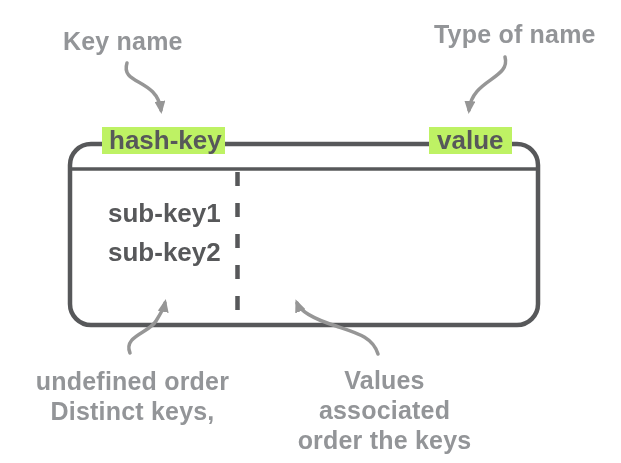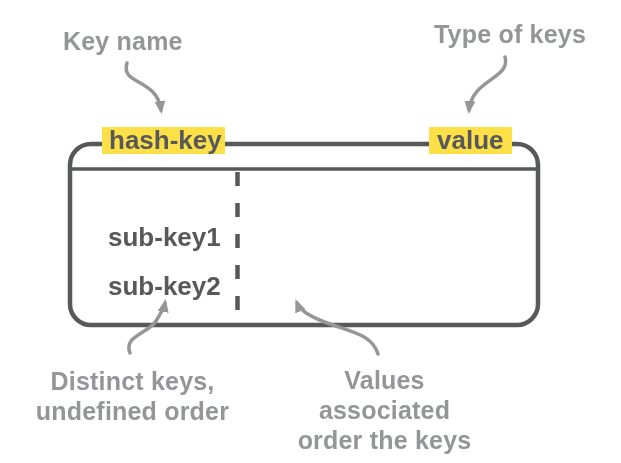--- a/index.html
+++ b/index.html
@@ -46,34 +46,34 @@
   }
   
   .dark {
     color: #57585a;
     font-size: 26px;
   }
   .toplabel {
     top: 127px;
     height: 27px;
     line-height: 27px;
-    background: #fde047;
+    background: #bef264;
   }
   .label-hashkey {
     left: 102px;
     padding: 0 3px 0 7px;
   }
   .label-hash {
     left: 429px;
     padding: 0 8px;
   }
-  .row-key   { line-height: 30px; left: 108px; margin-top: 24px; }
+  .row-key   { line-height: 30px; left: 108px; }
   .row-value { line-height: 30px; left: 235px; }
   .row-1 { top: 198px; }
-  .row-2 { top: 247px; }
+  .row-2 { top: 237px; }
 </style>
 </head>
 <body>
 
 <div class="stage">
 
   <svg class="diagram-lines" width="621" height="463" viewBox="0 0 621 463">
     <defs>
       <marker id="ah" viewBox="0 0 13 11" markerWidth="13" markerHeight="11" refX="9" refY="5.5" orient="auto" markerUnits="userSpaceOnUse">
         <path d="M0,0 L13,5.5 L0,11 Z" fill="#969696"></path>
@@ -90,25 +90,25 @@
 
     <path d="M505,57 C511,79 472,79 469,110" fill="none" stroke="#969696" stroke-width="3.5" stroke-linecap="round" marker-end="url(#ah)"></path>
 
     <path d="M130,353 C123,336 149,333 156,321 C161,313 164,308 165,303" fill="none" stroke="#969696" stroke-width="3.5" stroke-linecap="round" marker-end="url(#ah)"></path>
 
     <path d="M378,354 C373,337 357,333 336,326 C317,320 301,313 297,303" fill="none" stroke="#969696" stroke-width="3.5" stroke-linecap="round" marker-end="url(#ah)"></path>
   </svg>
 
   <div class="txt ann" style="left:63px; top:26px;">Key name</div>
 
-  <div class="txt ann" style="left:434px; top:19px;">Type of keys</div>
+  <div class="txt ann" style="left:434px; top:19px;">Type of name</div>
 
   <div class="ann-block" style="left:30px; top:366px; width:205px;">
+    <div>undefined order</div>
     <div>Distinct keys,</div>
-    <div>undefined order</div>
   </div>
 
   <div class="ann-block" style="left:282px; top:365px; width:205px;">
     <div>Values associated</div>
     <div>order the keys</div>
   </div>
 
   <div class="txt dark toplabel label-hashkey">hash-key</div>
 
   <div class="txt dark toplabel label-hash">value</div>

